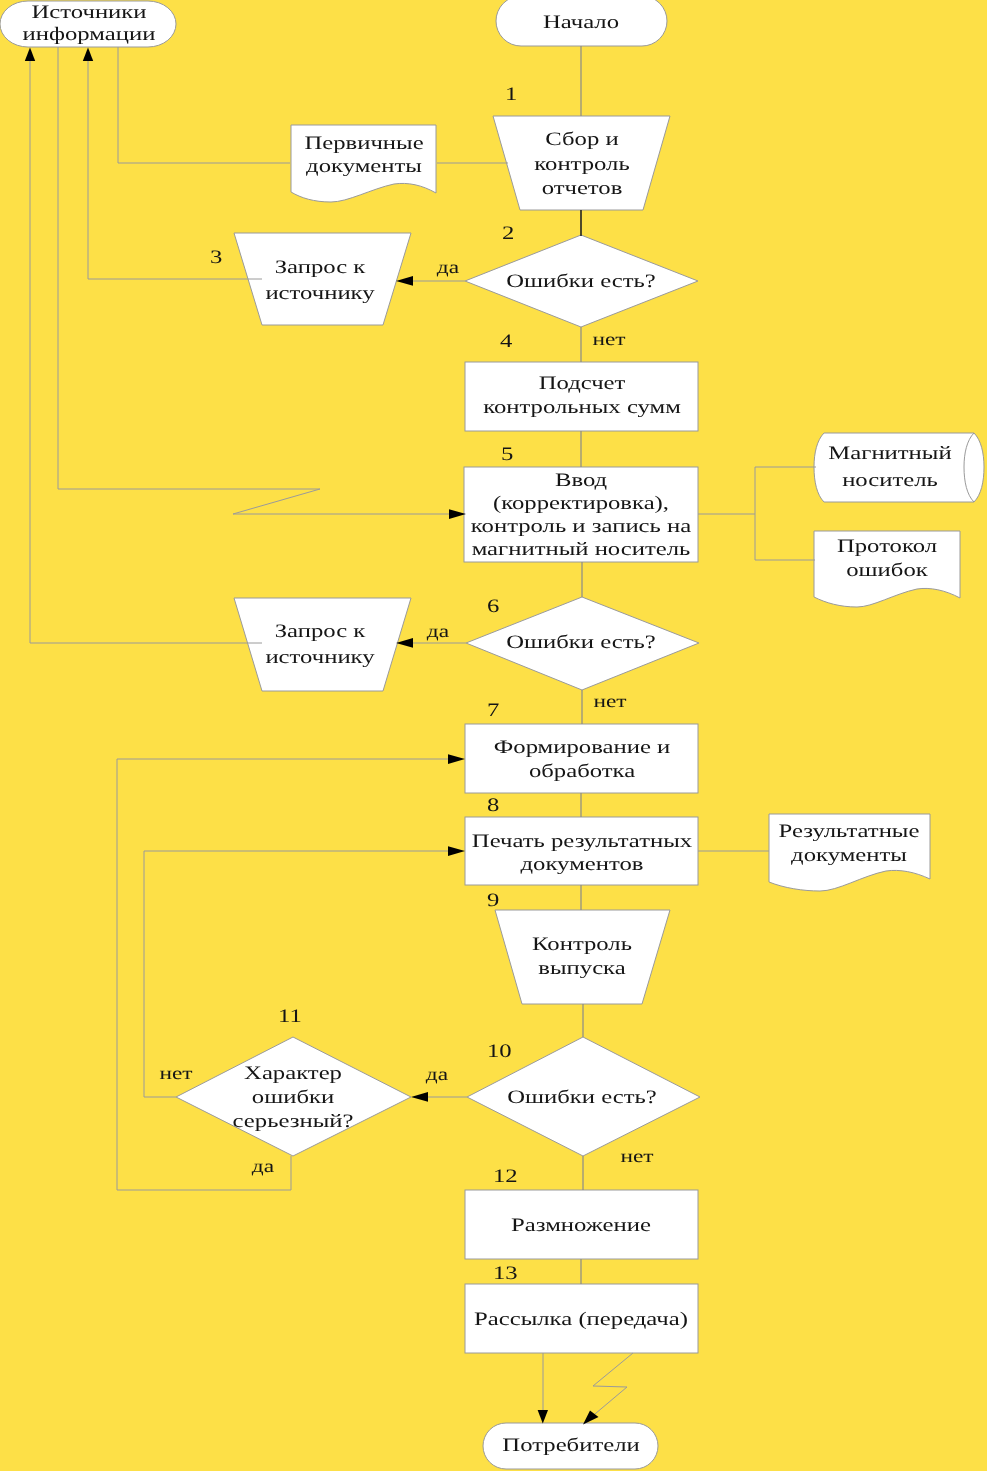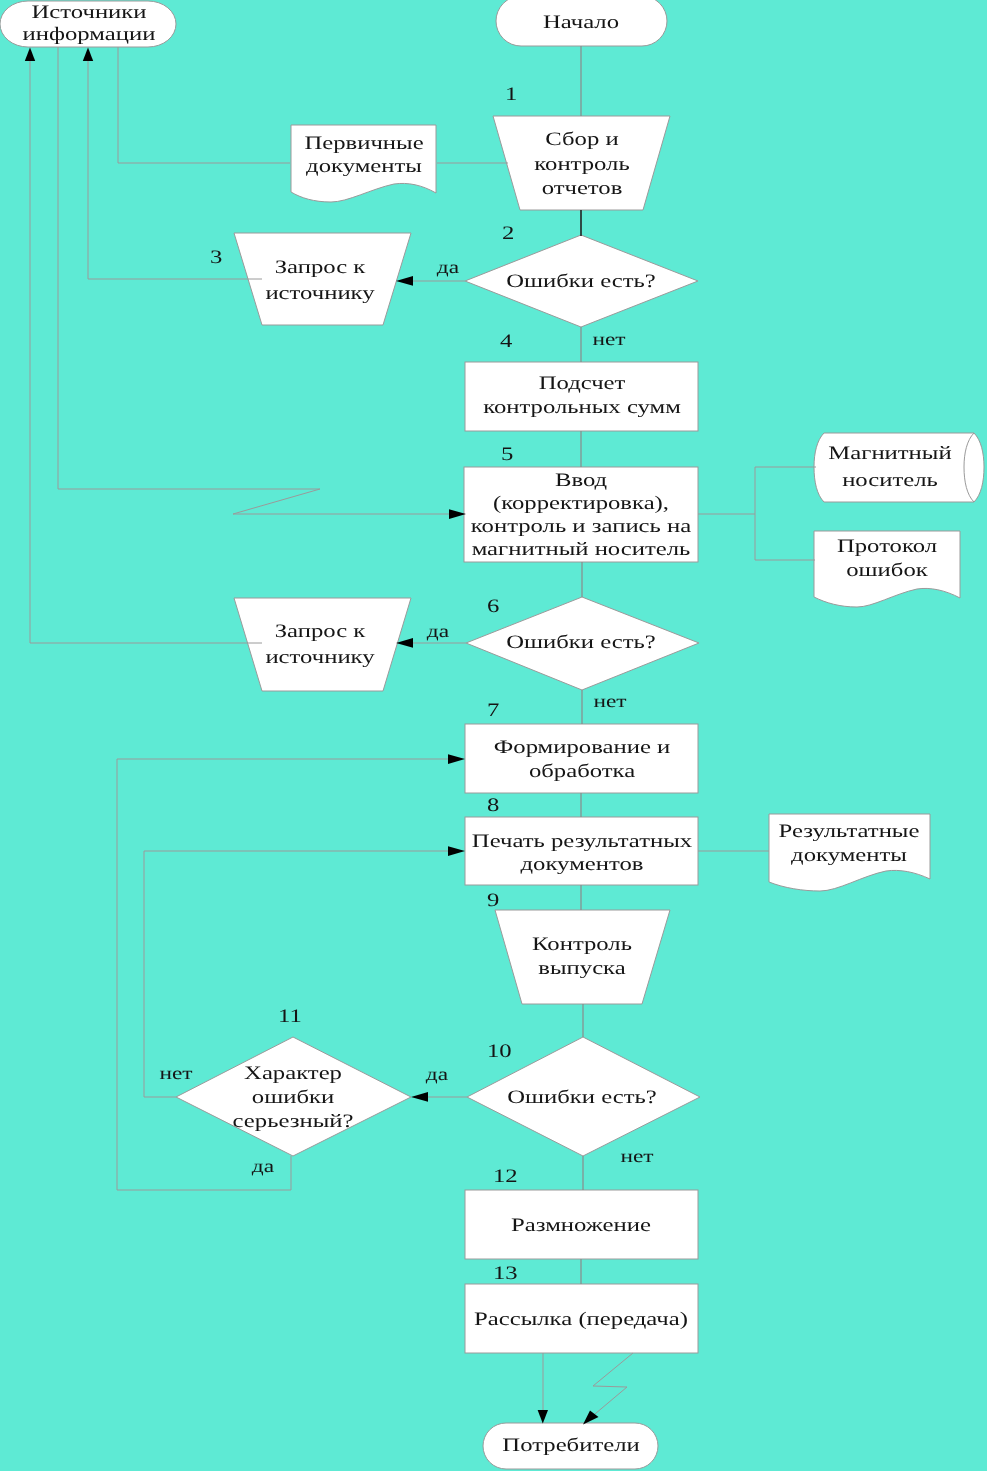--- a/index.html
+++ b/index.html
@@ -1,17 +1,17 @@
 <!DOCTYPE html>
 <html><head>
 <meta charset="utf-8">
 <style>
   html,body{margin:0;padding:0;background:#fff;}
   body{width:987px;height:1471px;overflow:hidden;font-family:"Liberation Serif",serif;}
-  #stage{position:relative;width:987px;height:1471px;background:#5eead4;will-change:transform;}
+  #stage{position:relative;width:987px;height:1471px;background:#fde047;will-change:transform;}
   #sheet{position:absolute;left:0;top:0;width:987px;height:1471px;}
   .shape{fill:#ffffff;stroke:#9a9a9a;stroke-width:1;stroke-linejoin:miter;}
   .ln{stroke:#9a9a9a;stroke-width:1;fill:none;}
   .lnd{stroke:#8a8a8a;stroke-width:1.2;fill:none;}
   .lnk{stroke:#222;stroke-width:1.6;fill:none;}
   .ah{fill:#000;stroke:none;}
   text{fill:#151515;font-family:"Liberation Serif",serif;-webkit-font-smoothing:antialiased;text-rendering:geometricPrecision;}
   .lbl{font-size:19px;text-anchor:middle;}
   .num{font-size:19px;text-anchor:start;}
   .yn{font-size:18px;text-anchor:middle;}

